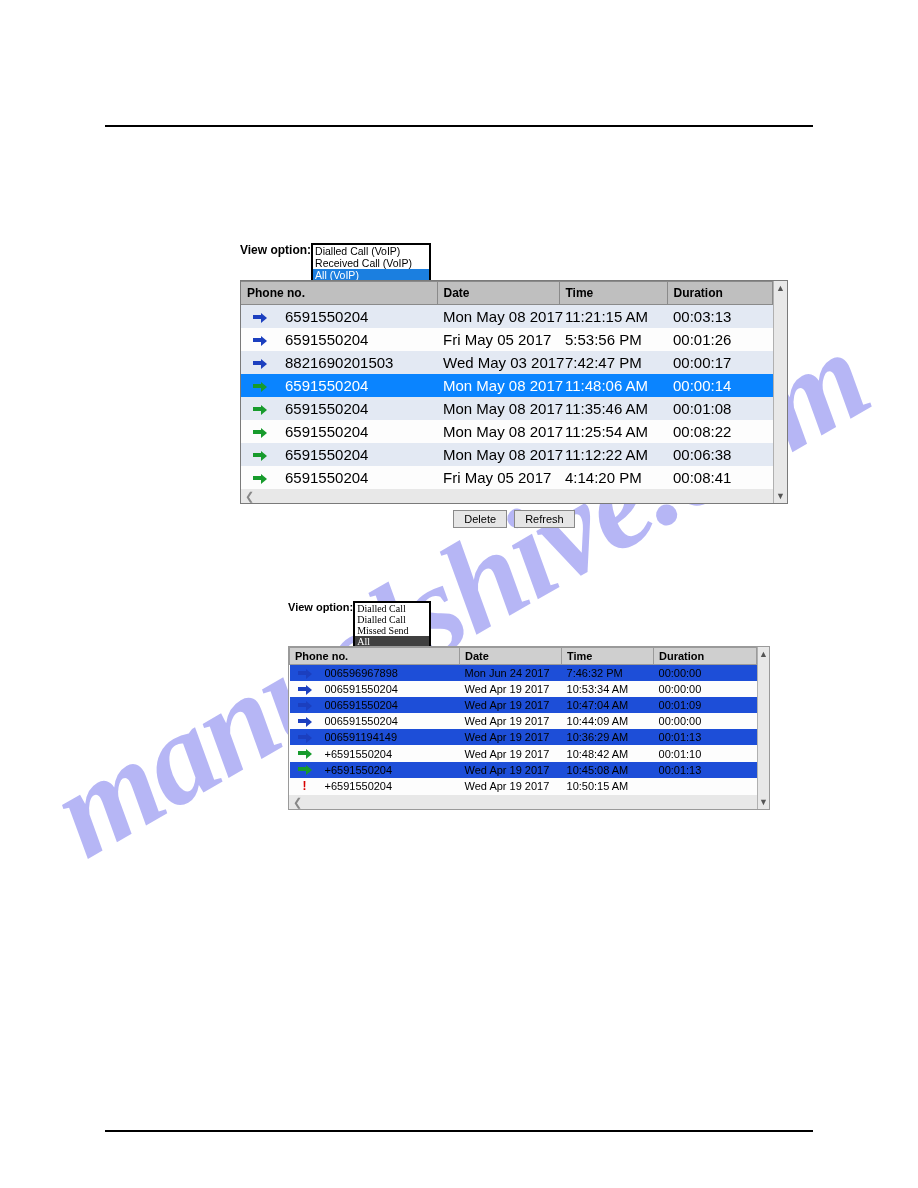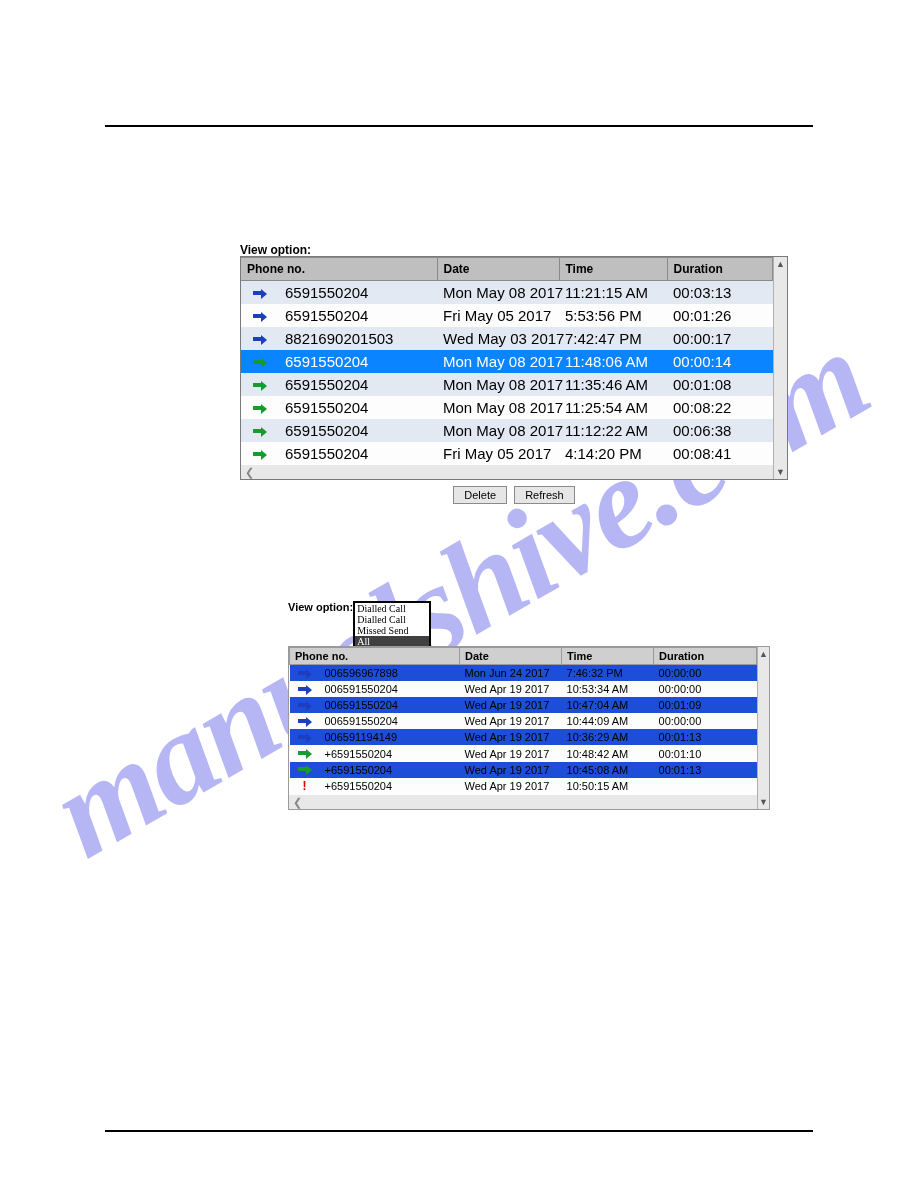--- a/index.html
+++ b/index.html
@@ -193,21 +193,25 @@
 </head>
 <body>
 
 <div class="top-rule"></div>
 <div class="bottom-rule"></div>
 
 <div class="watermark">manualshive.com</div>
 
 <div class="panel1">
   <div class="view-row">
-    <span class="view-label">View option:</span>
+    <span class="view-label">View option:</span><span class="dropdown1">
+      <div class="opt">Dialled Call (VoIP)</div>
+      <div class="opt">Received Call (VoIP)</div>
+      <div class="opt sel">All (VoIP)</div>
+    </span>
   </div>
   <div class="table1-wrap">
     <div class="vscroll">
       <div class="arrow-up">▲</div>
       <div style="flex:1"></div>
       <div class="arrow-down" style="position:absolute;bottom:0;width:100%">▼</div>
     </div>
     <table class="tbl" style="width:calc(100% - 14px)">
       <colgroup>
         <col class="col-icon">

